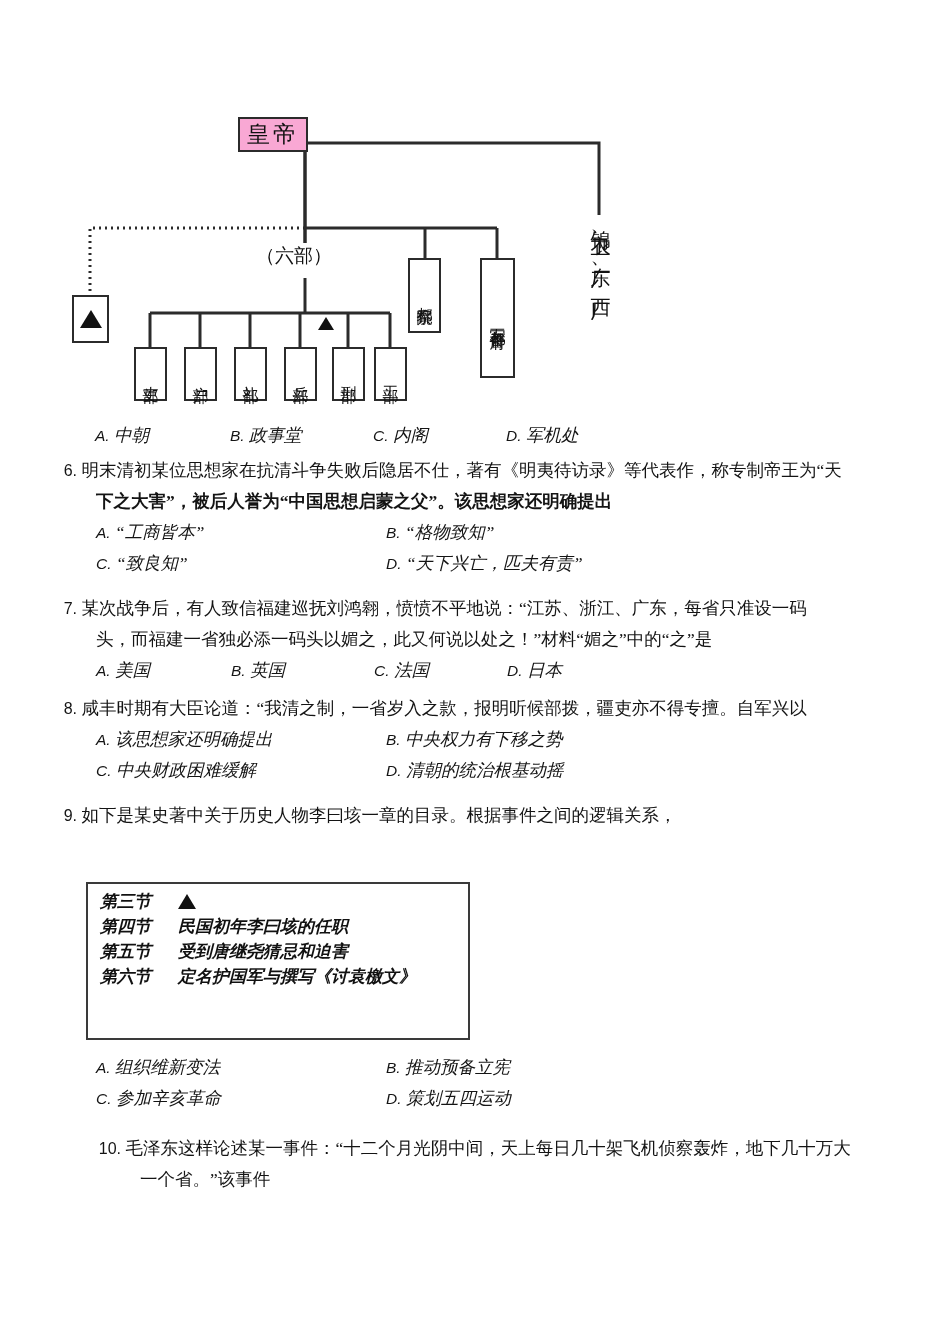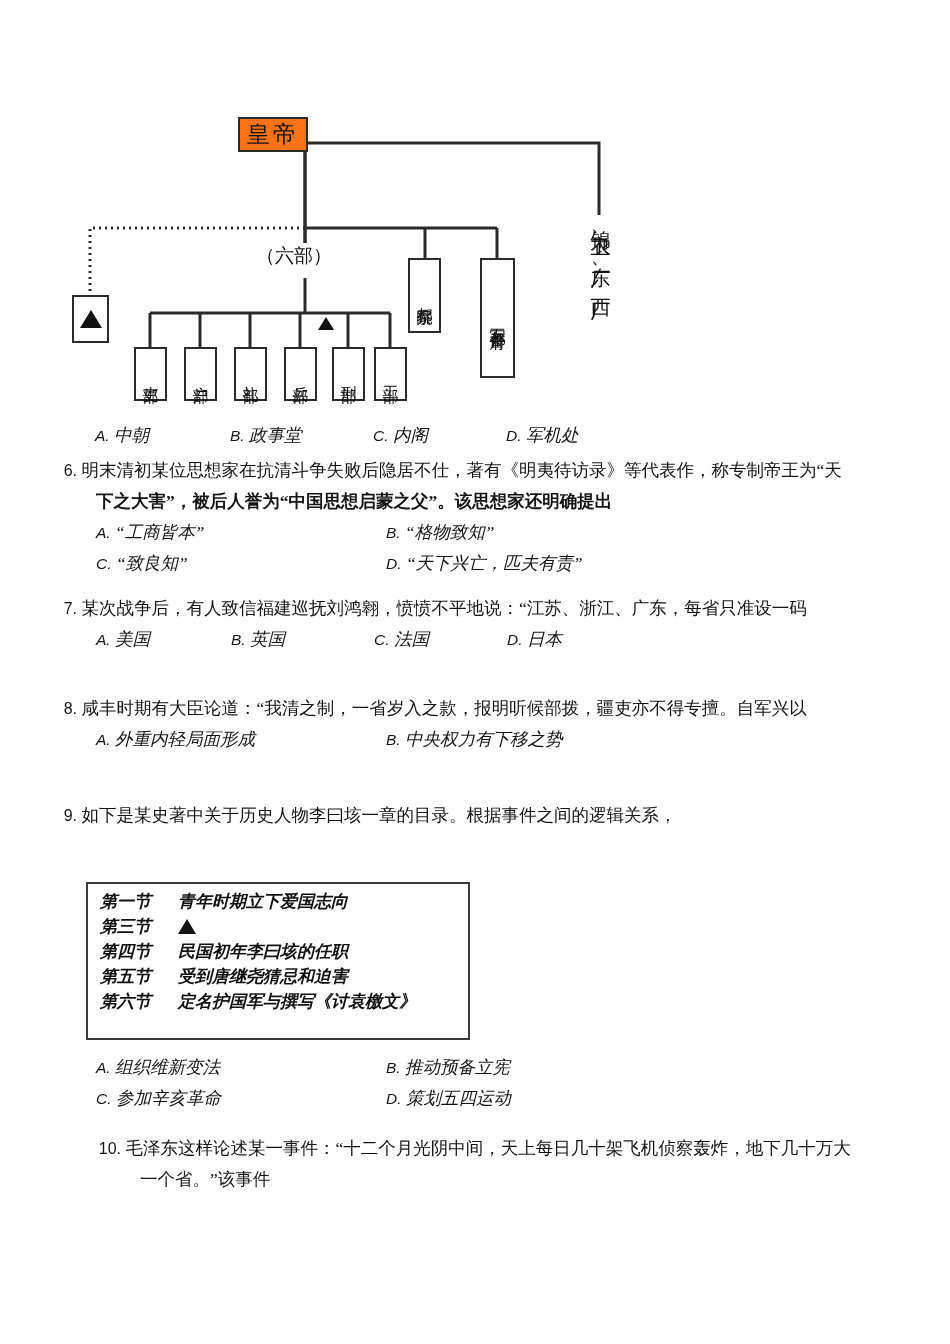--- a/index.html
+++ b/index.html
@@ -38,21 +38,21 @@
     text-orientation: upright;
     font-family: "Liberation Serif", "DejaVu Serif", serif;
     color: #111;
     line-height: 1;
     letter-spacing: 1px;
     white-space: nowrap;
   }
 
   .emp-box {
     position: absolute;
-    background: #f97316;
+    background: #f9a8d4;
     border: 2.5px solid #2b2b2b;
     box-sizing: border-box;
     display: flex;
     align-items: center;
     justify-content: center;
     font-size: 23px;
     letter-spacing: 3px;
     font-family: "Liberation Serif", "DejaVu Serif", serif;
     color: #111;
   }
@@ -285,47 +285,50 @@
     <div class="opt-row opts-2" style="padding-left:46px;">
       <span class="opt"><span class="k">C.</span> <span>“致良知”</span></span><span class="opt"><span class="k">D.</span> <span>“天下兴亡，匹夫有责”</span></span>
     </div>
   </div>
 
   <div class="q-block" style="left:50px; top:593px;">
     <div class="q-line">
       <span class="q-num">7.</span>
       <span class="q-body">某次战争后，有人致信福建巡抚刘鸿翱，愤愤不平地说：“江苏、浙江、广东，每省只准设一码</span>
     </div>
+    <div class="q-line" style="padding-left:46px;">
+      <span class="q-body">头，而福建一省独必添一码头以媚之，此又何说以处之！”材料“媚之”中的“之”是</span>
+    </div>
     <div class="opt-row opts-4" style="padding-left:46px;">
       <span class="opt"><span class="k">A.</span> <span>美国</span></span><span class="opt"><span class="k">B.</span> <span>英国</span></span><span class="opt"><span class="k">C.</span> <span>法国</span></span><span class="opt"><span class="k">D.</span> <span>日本</span></span>
     </div>
   </div>
 
   <div class="q-block" style="left:50px; top:693px;">
     <div class="q-line">
       <span class="q-num">8.</span>
       <span class="q-body">咸丰时期有大臣论道：“我清之制，一省岁入之款，报明听候部拨，疆吏亦不得专擅。自军兴以</span>
     </div>
     <div class="opt-row opts-2" style="padding-left:46px;">
-      <span class="opt"><span class="k">A.</span> <span>外重内轻局面形成</span></span><span class="opt"><span class="k">B.</span> <span>中央权力有下移之势</span></span>
+      <span class="opt"><span class="k">A.</span> <span>该思想家还明确提出</span></span><span class="opt"><span class="k">B.</span> <span>中央权力有下移之势</span></span>
+    </div>
+    <div class="opt-row opts-2" style="padding-left:46px;">
+      <span class="opt"><span class="k">C.</span> <span>中央财政困难缓解</span></span><span class="opt"><span class="k">D.</span> <span>清朝的统治根基动摇</span></span>
     </div>
   </div>
 
   <div class="q-block" style="left:50px; top:800px;">
     <div class="q-line">
       <span class="q-num">9.</span>
       <span class="q-body">如下是某史著中关于历史人物李曰垓一章的目录。根据事件之间的逻辑关系，</span>
     </div>
   </div>
 
   <div class="dir-table" style="left:86px; top:882px; width:384px; height:158px;">
     <div class="dir-row">
-      <span class="dir-sec">第一节</span><span class="dir-txt">青年时期立下爱国志向</span>
-    </div>
-    <div class="dir-row">
       <span class="dir-sec">第三节</span><span class="dir-tri"></span>
     </div>
     <div class="dir-row">
       <span class="dir-sec">第四节</span><span class="dir-txt">民国初年李曰垓的任职</span>
     </div>
     <div class="dir-row">
       <span class="dir-sec">第五节</span><span class="dir-txt">受到唐继尧猜忌和迫害</span>
     </div>
     <div class="dir-row">
       <span class="dir-sec">第六节</span><span class="dir-txt">定名护国军与撰写《讨袁檄文》</span>

